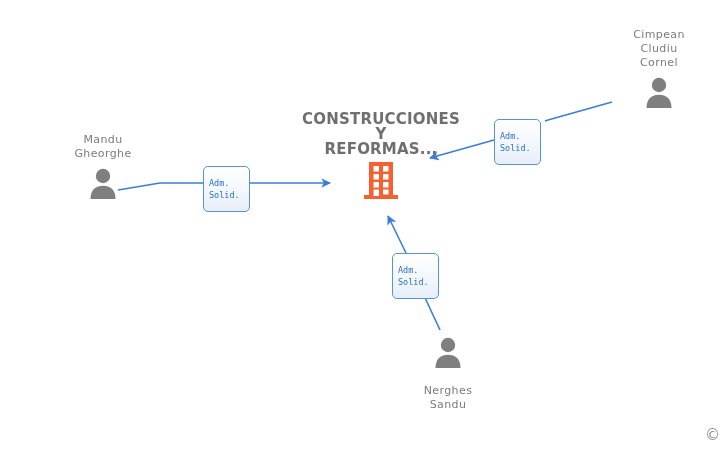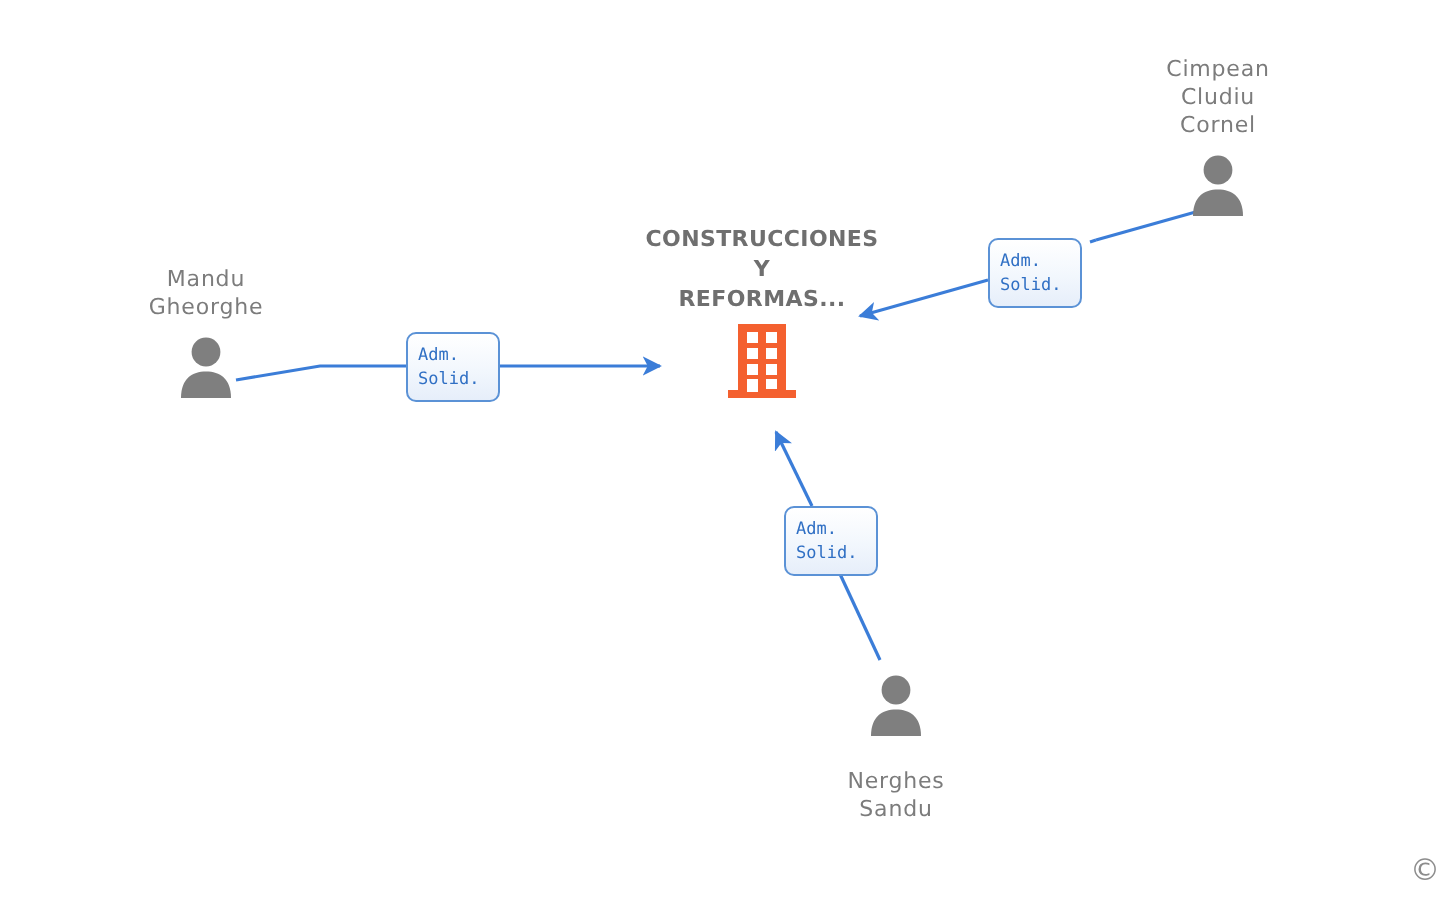--- a/index.html
+++ b/index.html
@@ -47,38 +47,38 @@
   }
 
   
   .company {
     position: absolute;
     width: 180px;
     text-align: center;
   }
   .company-label {
     font-family: "DejaVu Sans", sans-serif;
-    font-size: 11px;
+    font-size: 15px;
     font-weight: bold;
     line-height: 15px;
     color: #6f6f6f;
     letter-spacing: .2px;
     white-space: pre-line;
   }
   .company-icon {
     display: block;
     margin: 2px auto 0 auto;
   }
 
   
   .chip {
     position: absolute;
     box-sizing: border-box;
     width: 47px;
-    height: 35px;
+    height: 46px;
     border: 1px solid #5b92d6;
     border-radius: 5px;
     background: linear-gradient(to bottom, #ffffff 0%, #f2f7fd 55%, #e6eefa 100%);
     color: #2f6fc4;
     font-family: "DejaVu Sans Mono", monospace;
     font-size: 8.5px;
     line-height: 12px;
     display: flex;
     flex-direction: column;
     align-items: flex-start;
@@ -169,21 +169,21 @@
 
   <div class="person" style="left:43px; top:133px;">
     <div class="person-label">Mandu
 Gheorghe</div>
     <svg class="person-icon" width="30" height="32" viewBox="0 0 30 32" style="margin-top:6px;">
       <circle cx="15" cy="9" r="7.2" fill="#7f7f7f"></circle>
       <path d="M 2.5 32 C 2.5 22.5 8 18.8 15 18.8 C 22 18.8 27.5 22.5 27.5 32 Z" fill="#7f7f7f"></path>
     </svg>
   </div>
 
-  <div class="person" style="left:549px; top:28px;">
+  <div class="person" style="left:599px; top:28px;">
     <div class="person-label">Cimpean
 Cludiu
 Cornel</div>
     <svg class="person-icon" width="30" height="32" viewBox="0 0 30 32" style="margin-top:6px;">
       <circle cx="15" cy="9" r="7.2" fill="#7f7f7f"></circle>
       <path d="M 2.5 32 C 2.5 22.5 8 18.8 15 18.8 C 22 18.8 27.5 22.5 27.5 32 Z" fill="#7f7f7f"></path>
     </svg>
   </div>
 
   <div class="person" style="left:388px; top:336px;">

